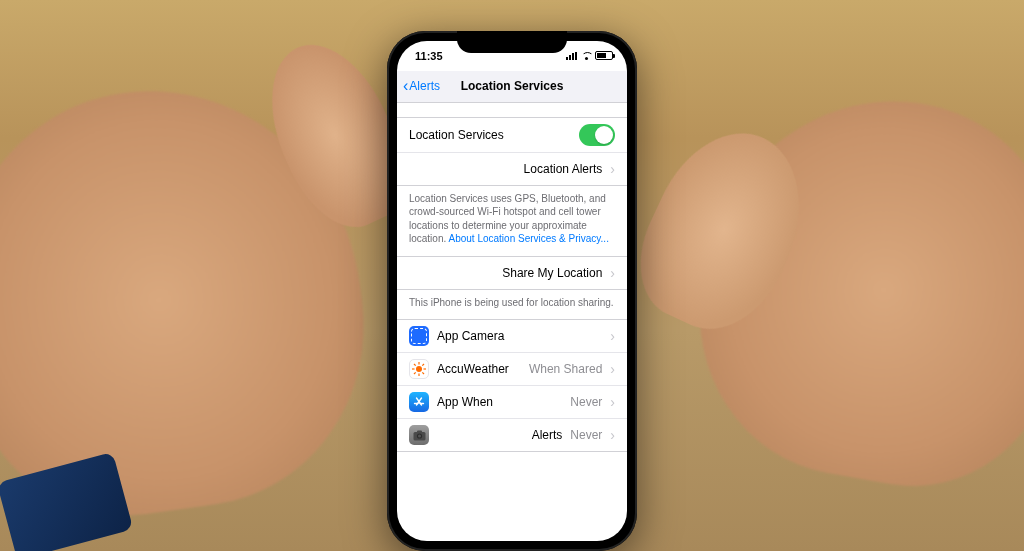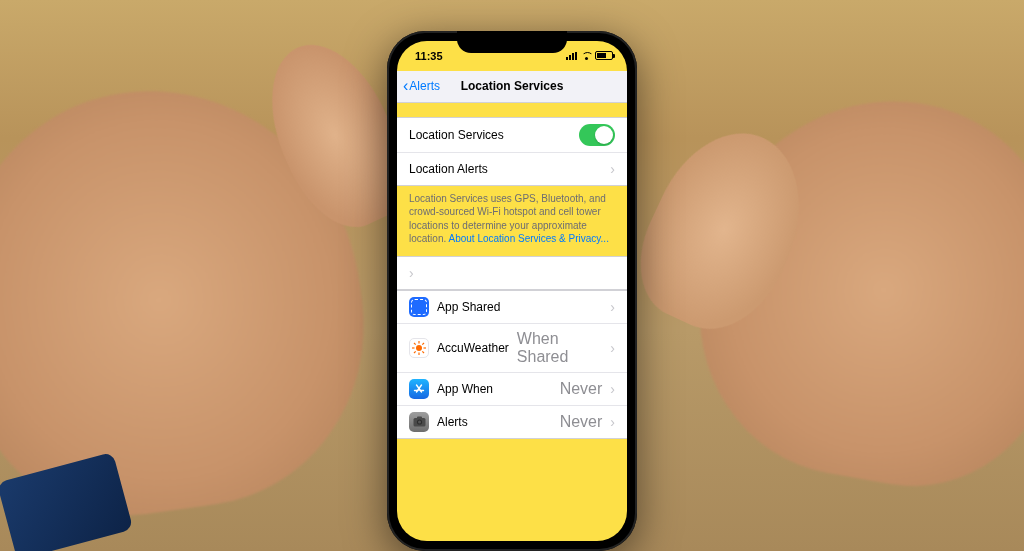--- a/index.html
+++ b/index.html
@@ -65,21 +65,21 @@
     background: #000;
     border-radius: 38px;
     padding: 10px;
     box-shadow: 0 10px 40px rgba(0,0,0,0.5), inset 0 0 0 2px #222;
     z-index: 10;
     transform: translateY(15px);
   }
   .screen {
     width: 100%;
     height: 100%;
-    background: #fde047;
+    background: #ffffff;
     border-radius: 30px;
     overflow: hidden;
     position: relative;
     font-size: 11px;
     color: #000;
   }
   .notch {
     position: absolute;
     top: 0; left: 50%;
     transform: translateX(-50%);
@@ -137,23 +137,23 @@
   .group { background:#fff; border-top:0.5px solid #d1d1d6; border-bottom:0.5px solid #d1d1d6; }
   .row {
     min-height: 32px;
     display: flex;
     align-items: center;
     padding: 6px 12px;
     border-bottom: 0.5px solid #e5e5ea;
     background: #fff;
     gap: 8px;
   }
-  .row:last-child { border-bottom: none; }
+  .row:last-child { border-bottom: none; text-align: right; }
   .row-label { flex: 1; font-size: 12px; }
-  .row-value { color: #8e8e93; font-size: 16px; }
+  .row-value { color: #8e8e93; font-size: 12px; }
   .chev { color: #c7c7cc; font-size: 14px; font-weight: 400; }
 
   .toggle {
     width: 36px; height: 22px;
     background: #34c759;
     border-radius: 11px;
     position: relative;
   }
   .toggle::after {
     content: "";
@@ -232,29 +232,31 @@
       </div>
     </div>
 
     <div class="footer-text">
       <span>Location Services uses GPS, Bluetooth, and crowd-sourced Wi-Fi hotspot and cell tower locations to determine your approximate location.</span>
       <span> </span><span class="link">About Location Services &amp; Privacy...</span>
     </div>
 
     <div class="group">
       <div class="row">
-        <span class="chev">›</span>
-      </div>
-    </div>
-
+        <span class="row-label">Share My Location</span>
+        <span class="chev">›</span>
+      </div>
+    </div>
+
+    <div class="footer-text">This iPhone is being used for location sharing.</div>
 
     <div class="group">
       <div class="row">
         <span class="app-icon ic-appclips"></span>
-        <span class="row-label">App Shared</span>
+        <span class="row-label">App Camera</span>
         <span class="row-value"></span>
         <span class="chev">›</span>
       </div>
       <div class="row">
         <span class="app-icon ic-accu">
           <svg width="14" height="14" viewBox="0 0 14 14">
               <circle cx="7" cy="7" r="3"></circle>
               <g stroke="#ff6b00" stroke-width="1.2">
                 <line x1="7" y1="0" x2="7" y2="2.5"></line>
                 <line x1="7" y1="11.5" x2="7" y2="14"></line>

